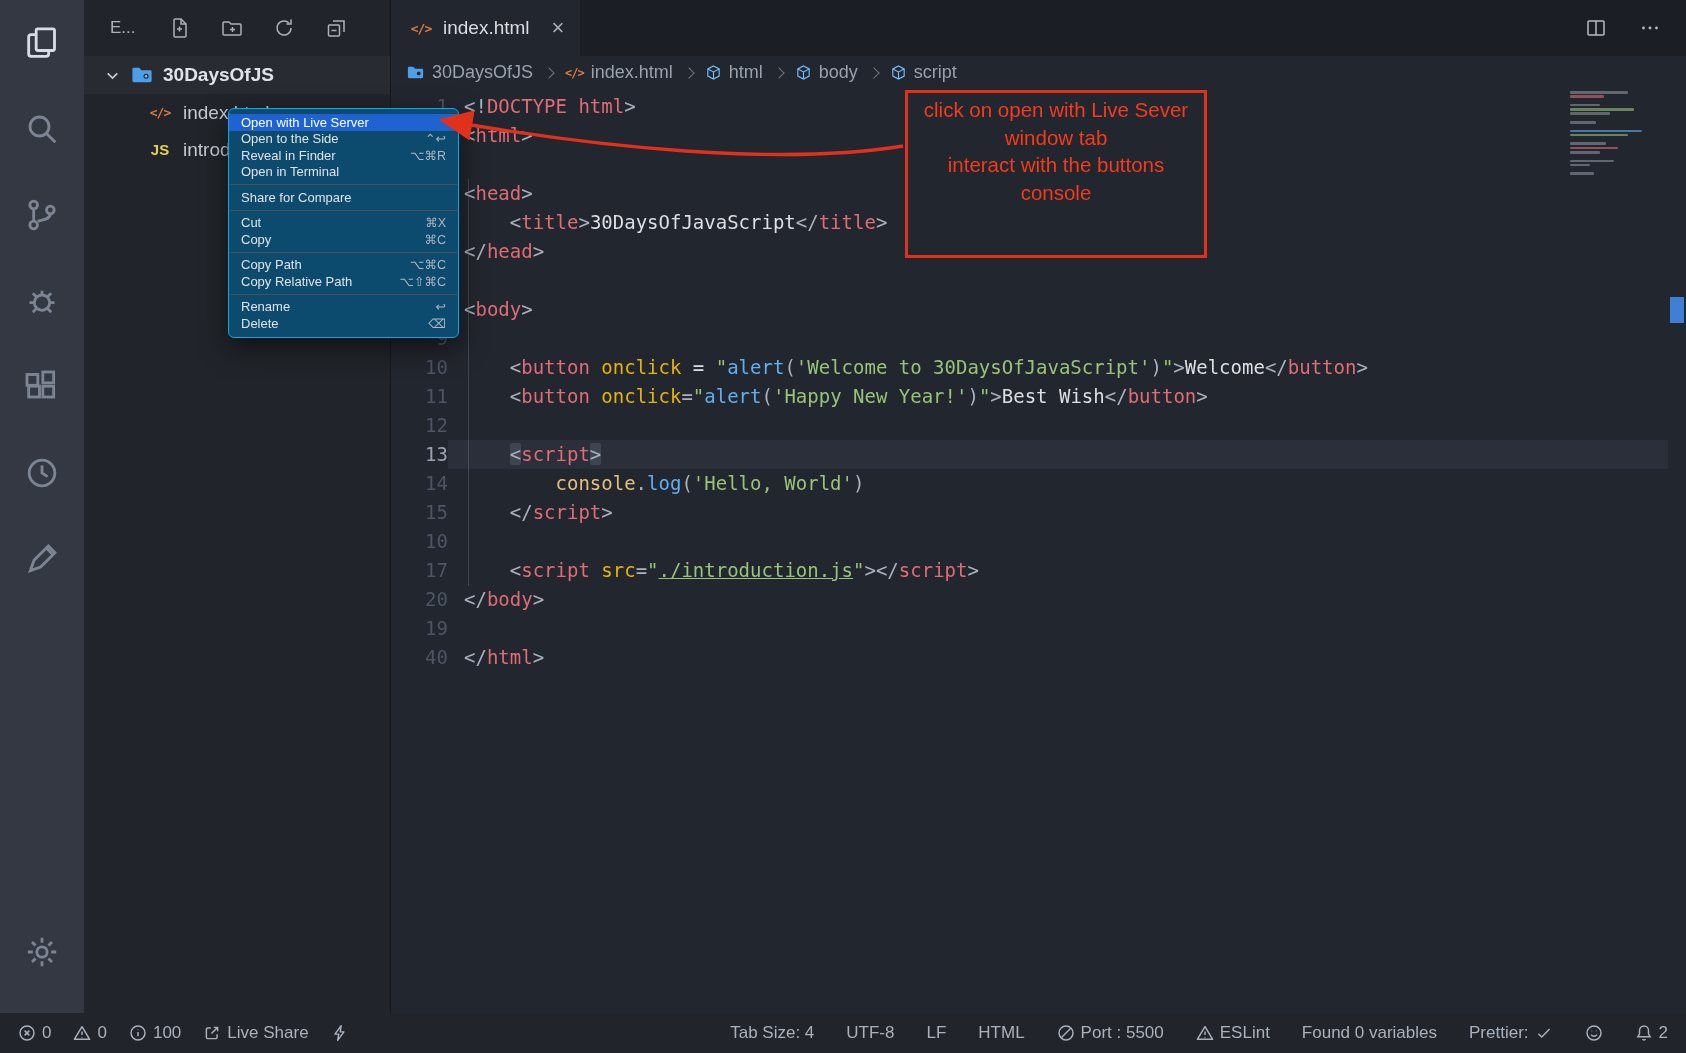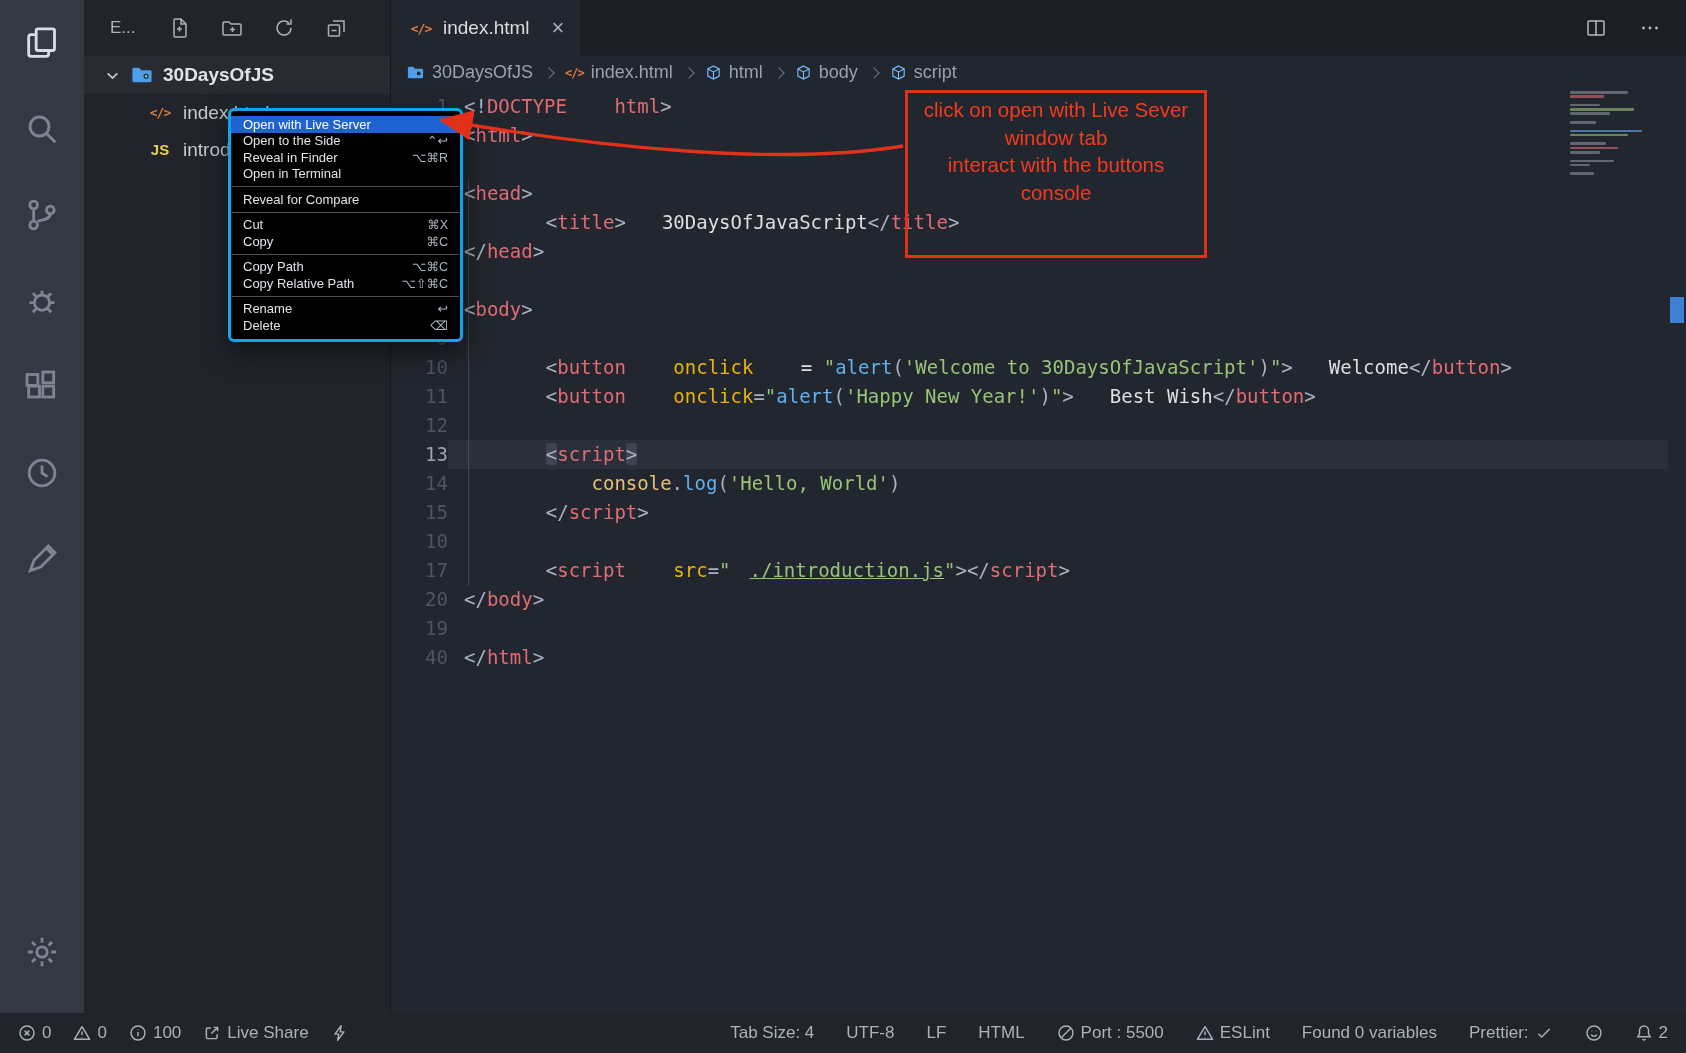--- a/index.html
+++ b/index.html
@@ -45,40 +45,40 @@
 
   .editor{position:absolute;top:89px;left:0;right:0;bottom:0;
     font-family:"DejaVu Sans Mono",monospace;font-size:19px;line-height:29px;}
   .lines{padding-top:3px;}
   .code-line{display:flex;height:29px;white-space:pre;}
   .ln{flex:0 0 57px;width:57px;text-align:right;color:#4d5565;user-select:none;}
   .code{flex:1;padding-left:16px;margin-right:18px;}
   .code-line.current .code{background:#2a2f39;}
   .code-line.current .ln{color:#9aa2b1;}
   .tok-p{color:#abb2bf;} .tok-t{color:#e06c75;} .tok-a{color:#eab308;}
-  .tok-s{color:#98c379;} .tok-f{color:#61afef;} .tok-x{color:#dcdfe4;margin-left:36px;}
+  .tok-s{color:#98c379;} .tok-f{color:#61afef;} .tok-x{color:#dcdfe4;}
   .tok-y{color:#e5c07b;}
   .tok-ph{color:#abb2bf;background:#3e4451;border-radius:2px;}
-  .tok-su{color:#98c379;text-decoration:underline;margin-left:19px;}
+  .tok-su{color:#98c379;text-decoration:underline;}
   .indent-guide{position:absolute;left:77px;top:90px;width:1px;height:407px;background:rgba(99,110,130,.45);}
   .minimap{position:absolute;right:24px;top:2px;width:92px;}
   .mm-bar{height:2.6px;margin-bottom:1.7px;border-radius:1px;opacity:.6;}
   .scroll-deco{position:absolute;right:2px;top:208px;width:14px;height:26px;background:#3f7fd4;}
 
   
   .statusbar{position:absolute;left:0;right:0;bottom:0;height:40px;background:#21252b;
     display:flex;align-items:center;font-size:17px;color:#a9b1bd;padding:0 18px;}
   .sb-left{display:flex;gap:22px;align-items:center;}
   .sb-right{margin-left:auto;display:flex;gap:32px;align-items:center;}
   .sb-item{display:flex;align-items:center;gap:6px;cursor:pointer;}
   .sb-item svg{width:18px;height:18px;stroke:currentColor;fill:none;stroke-width:1.3;}
 
   
-  .context-menu{position:absolute;left:228px;top:108px;width:229px;background:#000000;
-    border:3px solid #0ea5e9;border-radius:6px;box-shadow:0 10px 28px rgba(0,0,0,.55);
+  .context-menu{position:absolute;left:228px;top:108px;width:229px;background:#0c4a6e;
+    border:1px solid #0ea5e9;border-radius:6px;box-shadow:0 10px 28px rgba(0,0,0,.55);
     padding:5px 0;z-index:50;font-size:13px;color:#e0e3e8;}
   .menu-item{display:flex;justify-content:space-between;align-items:center;height:16.5px;padding:0 12px;cursor:pointer;}
   .menu-item.highlighted{background:#1f63d2;color:#fff;}
   .menu-shortcut{color:#aeb5c0;font-size:12.5px;}
   .menu-item.highlighted .menu-shortcut{color:#fff;}
   .menu-sep{height:1px;background:#4a5058;margin:4px 1px;}
 
   
   .arrow-svg{position:absolute;left:0;top:0;z-index:70;pointer-events:none;}
   .ann-box{position:absolute;left:905px;top:90px;width:302px;height:168px;border:3px solid #e2311a;
@@ -409,21 +409,21 @@
       <div class="menu-item">
         <span>Reveal in Finder</span>
         <span class="menu-shortcut">⌥⌘R</span>
       </div>
       <div class="menu-item">
         <span>Open in Terminal</span>
         <span class="menu-shortcut"></span>
       </div>
       <div class="menu-sep"></div>
       <div class="menu-item">
-        <span>Reveal for Compare</span>
+        <span>Share for Compare</span>
         <span class="menu-shortcut"></span>
       </div>
       <div class="menu-sep"></div>
       <div class="menu-item">
         <span>Cut</span>
         <span class="menu-shortcut">⌘X</span>
       </div>
       <div class="menu-item">
         <span>Copy</span>
         <span class="menu-shortcut">⌘C</span>

